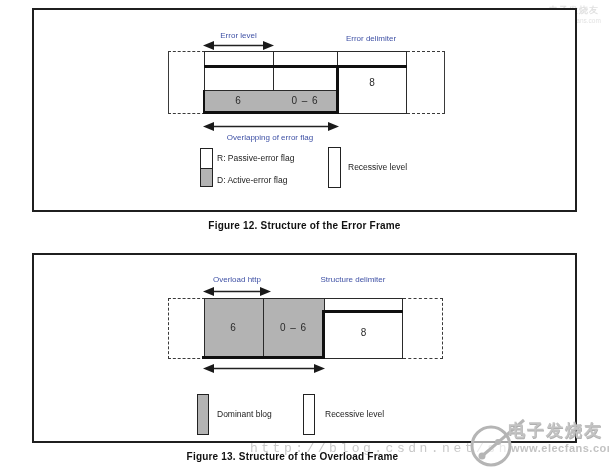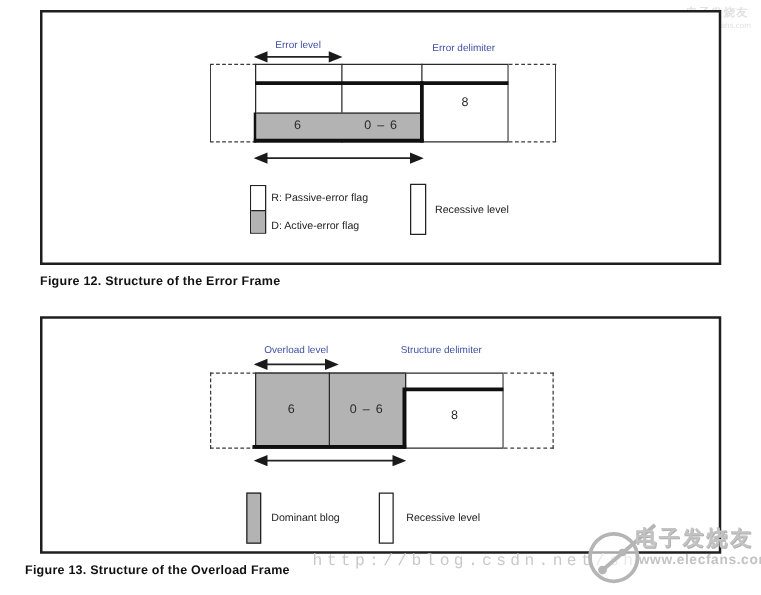--- a/index.html
+++ b/index.html
@@ -6,21 +6,21 @@
   html,body { background:#ffffff; }
   .page {
     position:relative; width:609px; height:476px; overflow:hidden;
     background:#ffffff; font-family:"Liberation Sans", sans-serif; color:#1c1c1c;
   }
   .abs { position:absolute; }
   .figbox { border:2px solid #1f1f1f; background:#ffffff; }
   .lbl-blue { font-size:8px; color:#3f51a5; text-align:center; white-space:nowrap; }
   .cell-num { font-size:10px; color:#2a2a2a; text-align:center; letter-spacing:1px; }
   .legend-txt { font-size:8.5px; color:#222; white-space:nowrap; }
-  .caption { font-size:10px; font-weight:bold; color:#111; letter-spacing:0.2px; }
+  .caption { font-size:10px; font-weight:bold; color:#111; text-align:center; letter-spacing:0.2px; }
   .band-ext { background:#ffffff; }
   .thick { background:#101010; }
   .vline { background:#2a2a2a; }
   .graybox { background:#b3b3b3; }
   .legend-box { border:1px solid #222; background:#fff; }
   .wm { color:#c9c9c9; }
   svg { display:block; }
 </style>
 </head>
 <body>
@@ -64,35 +64,36 @@
 
   <div class="abs band-ext" style="left:407px; top:51px; width:38px; height:63px; border-top:1px dashed #3a3a3a; border-bottom:1px dashed #3a3a3a; border-right:1px solid #3a3a3a;"></div>
 
   <div class="abs" style="left:202px; top:121px;">
     <svg width="138" height="11">
       <line x1="10" y1="5.5" x2="128" y2="5.5" stroke="#222" stroke-width="1.4"></line>
       <polygon points="1,5.5 12,1 12,10" fill="#1a1a1a"></polygon>
       <polygon points="137,5.5 126,1 126,10" fill="#1a1a1a"></polygon>
     </svg>
   </div>
+  <div class="abs lbl-blue" style="left:190px; top:133px; width:160px;">Overlapping of error flag</div>
 
   <div class="abs" style="left:200px; top:148px; width:13px; height:39px; border:1px solid #222;">
     <div style="width:100%; height:50%; background:#fff;"></div>
     <div style="width:100%; height:50%; background:#b3b3b3; border-top:1px solid #222;"></div>
   </div>
   <div class="abs legend-txt" style="left:217px; top:153px;text-align:center;">R: Passive-error flag</div>
   <div class="abs legend-txt" style="left:217px; top:175px;">D: Active-error flag</div>
   <div class="abs legend-box" style="left:328px; top:147px; width:13px; height:41px;"></div>
   <div class="abs legend-txt" style="left:348px; top:162px;">Recessive level</div>
 
   <div class="abs caption" style="left:32px; top:220px; width:545px;">Figure 12. Structure of the Error Frame</div>
 
   <div class="abs figbox" style="left:32px; top:253px; width:545px; height:190px;"></div>
 
-  <div class="abs lbl-blue" style="left:202px; top:275px; width:70px;">Overload level</div>
+  <div class="abs lbl-blue" style="left:202px; top:275px; width:70px;">Overload http</div>
   <div class="abs" style="left:202px; top:286px;">
     <svg width="70" height="11">
       <line x1="10" y1="5.5" x2="60" y2="5.5" stroke="#222" stroke-width="1.4"></line>
       <polygon points="1,5.5 12,1 12,10" fill="#1a1a1a"></polygon>
       <polygon points="69,5.5 58,1 58,10" fill="#1a1a1a"></polygon>
     </svg>
   </div>
   <div class="abs lbl-blue" style="left:317px; top:275px; width:72px;">Structure delimiter</div>
 
   <div class="abs band-ext" style="left:168px; top:298px; width:37px; height:61px; border-top:1px dashed #3a3a3a; border-bottom:1px dashed #3a3a3a; border-left:1px dashed #3a3a3a;"></div>

